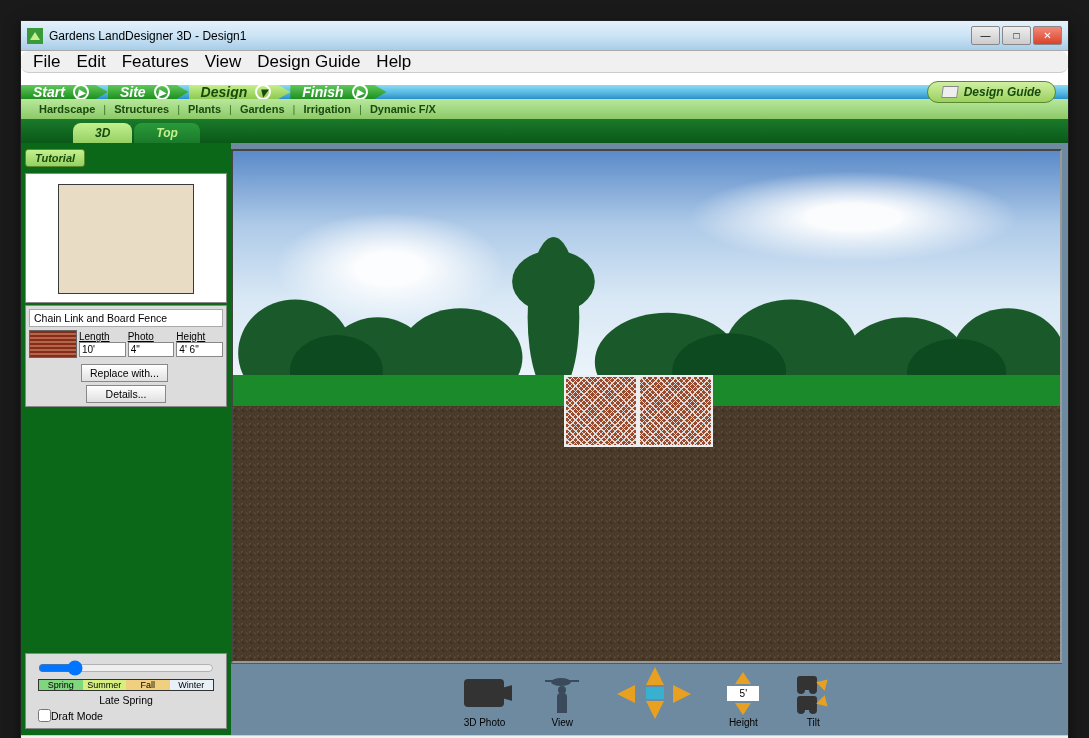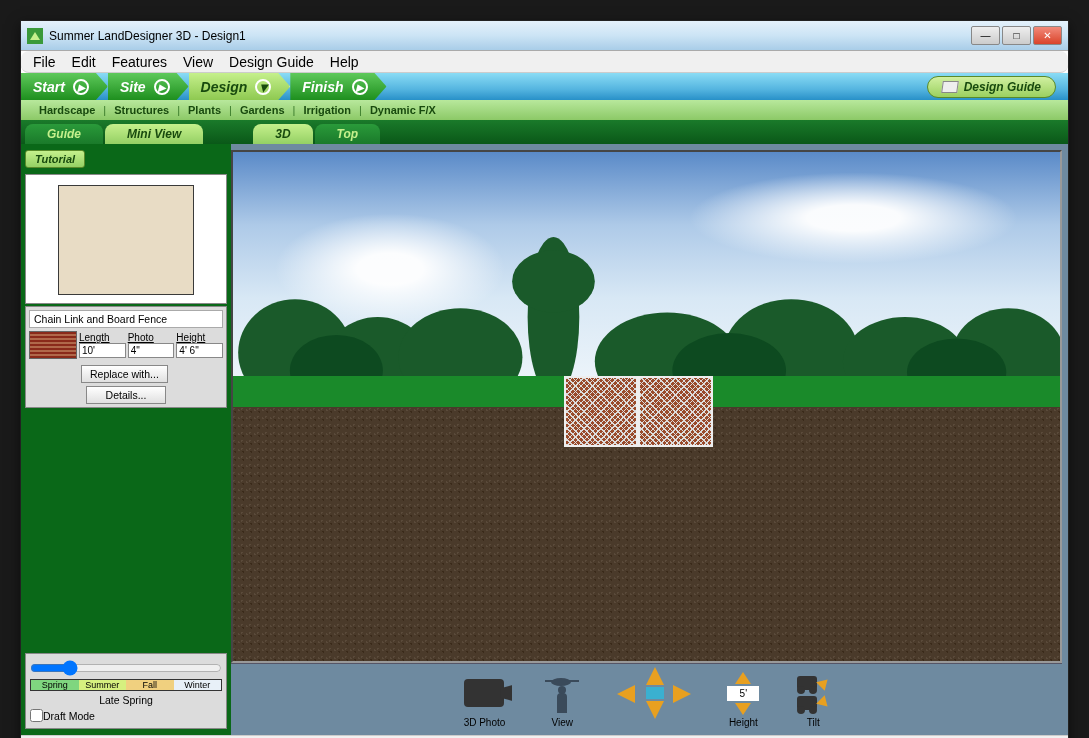--- a/index.html
+++ b/index.html
@@ -4,23 +4,23 @@
 <style>
 * { box-sizing: border-box; margin: 0; padding: 0; font-family: Tahoma, Verdana, sans-serif; }
 body { background: #1a1a1a; display: flex; justify-content: center; align-items: center; min-height: 100vh; padding: 20px;}
 .window { width: 1089px; height: 738px; background: #fff; border: 1px solid #222; box-shadow: 0 4px 12px rgba(0,0,0,0.5); display: flex; flex-direction: column; position: relative;}
 .titlebar { height: 30px; background: linear-gradient(to bottom, #e4f1fb 0%, #cce4f5 50%, #a9cde8 100%); display: flex; align-items: center; padding: 0 6px; border-bottom: 1px solid #aaa; }
 .titlebar .app-icon { width: 16px; height: 16px; margin-right: 6px; }
 .titlebar .title-text { font-size: 12px; color: #000; flex: 1; }
 .win-controls { display: flex; gap: 2px; }
 .win-btn { width: 29px; height: 19px; border: 1px solid #888; border-radius: 2px; background: linear-gradient(to bottom,#eee,#ccc); display:flex; align-items:center; justify-content:center; font-size:10px; cursor:pointer;}
 .win-btn.close { background: linear-gradient(to bottom,#f28a7a,#d9432a); color:#fff; }
-.menubar { height: 22px; background: #f0f0f0; display: flex; align-items: center; padding: 0 4px; font-size: 14px; color: #000; border-bottom:1px solid #ccc;border-radius:8px;}
+.menubar { height: 22px; background: #f0f0f0; display: flex; align-items: center; padding: 0 4px; font-size: 17px; color: #000; border-bottom:1px solid #ccc;border-radius:8px;}
 .menubar span { padding: 3px 8px; cursor: pointer; }
-.phase-bar { height: 27px; background: linear-gradient(to bottom, #8adcf5 0%, #55b5e0 60%, #2890c8 100%); display: flex; align-items: stretch; position: relative;}
+.phase-bar { height: 14px; background: linear-gradient(to bottom, #8adcf5 0%, #55b5e0 60%, #2890c8 100%); display: flex; align-items: stretch; position: relative; margin-top: 12px;}
 .phase-tab { display:flex; align-items:center; padding:0 18px 0 12px; font-size:14px; font-weight:bold; font-style:italic; color:#fff; position:relative; cursor:pointer; background: linear-gradient(to bottom,#5ec95b,#1e8f1e); border-right:1px solid rgba(255,255,255,0.3); clip-path: polygon(0 0, calc(100% - 12px) 0, 100% 50%, calc(100% - 12px) 100%, 0 100%);}
 .phase-tab .circ { width:16px; height:16px; border-radius:50%; border:2px solid #fff; margin-left:8px; display:flex; align-items:center; justify-content:center;}
 .phase-tab.active { background: linear-gradient(to bottom, #c5f08c, #8ec951); color:#184a0e;}
 .design-guide-btn { margin-left:auto; margin-right:12px; align-self:center; padding:3px 14px; background:linear-gradient(to bottom, #d0f0a0, #9bd060); border-radius:12px; border:1px solid #5a8a2a; font-size:12px; font-weight:bold; font-style:italic; color:#184a0e; display:flex; align-items:center; gap:6px; cursor:pointer;}
 .sub-bar { height:20px; background: linear-gradient(to bottom,#b8e89c,#8cc967); display:flex; align-items:center; padding:0 10px; font-size:11px; color:#184a0e; font-weight:bold; }
 .sub-bar span { padding:0 8px; cursor:pointer; }
 .sub-bar .sep { color:#3a7a2a; font-weight:normal; padding:0;}
 .view-tabs-bar { height:24px; background: linear-gradient(to bottom,#1a7a2a,#0a5818); display:flex; align-items:flex-end; padding-left:4px; }
 .view-tab { padding:3px 22px; font-size:12px; font-weight:bold; font-style:italic; background: linear-gradient(to bottom,#2a9a3a,#1a7a2a); color:#c5f08c; margin-right:2px; border-radius:8px 8px 0 0; cursor:pointer;}
 .view-tab.active { background: linear-gradient(to bottom,#c5f08c,#94d064); color:#184a0e; }
@@ -33,21 +33,21 @@
 .info-panel { background:#dcdcdc; border:1px solid #888; margin-top:2px; padding:3px; font-size:10.5px;}
 .info-title { padding:2px 4px; background:#fff; border:1px solid #aaa; margin-bottom:3px;}
 .dim-row { display:flex; align-items:center; gap:2px; margin:3px 0;text-decoration:underline;}
 .dim-swatch { width:48px; height:28px; background: repeating-linear-gradient(0deg,#8a2a1a 0 2px,#b0684a 2px 4px); border:1px solid #666;}
 .dim-group { flex:1; display:flex; gap:2px;}
 .dim-col { flex:1;}
 .dim-col label { display:block; font-size:10px; }
 .dim-col input { width:100%; font-size:10px; padding:1px 2px; border:1px solid #888; background:#fff;}
 .small-btn { font-size:10.5px; padding:2px 8px; border:1px solid #888; background:linear-gradient(to bottom,#fff,#e0e0e0); cursor:pointer; margin-top:3px;}
 .spacer { flex:1; }
-.slider-zone { background:#dcdcdc; border:1px solid #888; padding:6px 4px; font-size:10.5px;}
+.slider-zone { background:#dcdcdc; border:1px solid #888; padding:6px 12px; font-size:10.5px;}
 .season-slider { width:100%; margin-bottom:3px;}
 .season-bar { height:12px; display:flex; border:1px solid #333; font-size:9px;}
 .season-bar div { flex:1; text-align:center; line-height:10px;}
 .s-spring { background:#7fd67f;} .s-summer { background:#d6f07f;} .s-fall { background:#f0d07f;} .s-winter { background:#e8f0f8;}
 .season-label { text-align:center; margin:3px 0;}
 .draft-row { display:flex; align-items:center; margin-top:2px;}
 .viewport-container { flex:1; display:flex; flex-direction:column; background:#6e8aa0;}
 .viewport { flex:1; margin:6px 6px 0 0; border:2px inset #999; position:relative; overflow:hidden;}
 .sky { position:absolute; left:0; right:0; top:0; height:48%; background: linear-gradient(to bottom, #5a8ac8 0%, #aecae8 30%, #d8e8f5 60%, #f0f6fb 100%);}
 .clouds { position:absolute; top:12%; left:5%; width:28%; height:22%; background: radial-gradient(ellipse at center, rgba(255,255,255,0.95) 20%, rgba(255,255,255,0) 70%); border-radius:50%;}
@@ -92,21 +92,21 @@
 </head>
 <body>
 
 <div class="window">
 
   <div class="titlebar">
     <svg class="app-icon" viewBox="0 0 16 16">
         <rect width="16" height="16" fill="#3a9a3a"></rect>
         <path d="M3 12 L8 4 L13 12 Z" fill="#c5f08c"></path>
       </svg>
-    <span class="title-text">Summer LandDesigner 3D - Design1</span>
+    <span class="title-text">Gardens LandDesigner 3D - Design1</span>
     <div class="win-controls">
       <div class="win-btn">—</div>
       <div class="win-btn">□</div>
       <div class="win-btn close">✕</div>
     </div>
   </div>
 
   <div class="menubar">
     <span>File</span>
     <span>Edit</span>
@@ -147,24 +147,20 @@
     <span>Plants</span>
       <span class="sep">|</span>
     <span>Gardens</span>
       <span class="sep">|</span>
     <span>Irrigation</span>
       <span class="sep">|</span>
     <span>Dynamic F/X</span>
   </div>
 
   <div class="view-tabs-bar">
-    <div style="display:flex;">
-      <div class="view-tab">Guide</div>
-      <div class="view-tab active">Mini View</div>
-    </div>
     <div style="width:48px;"></div>
     <div style="display:flex;">
       <div class="view-tab active">3D</div>
       <div class="view-tab">Top</div>
     </div>
   </div>
 
   <div class="main-area">
 
     <div class="sidebar">

